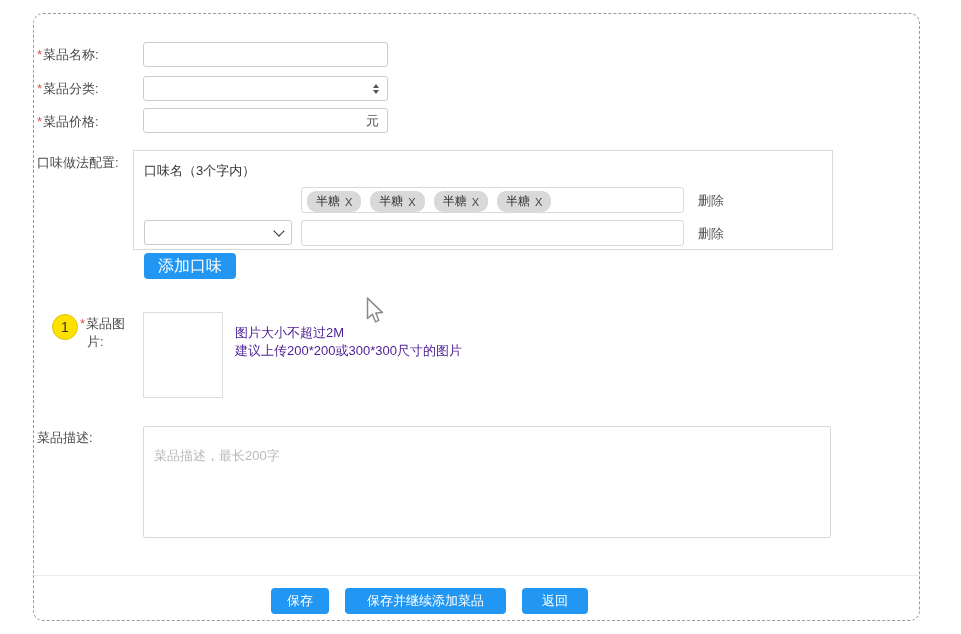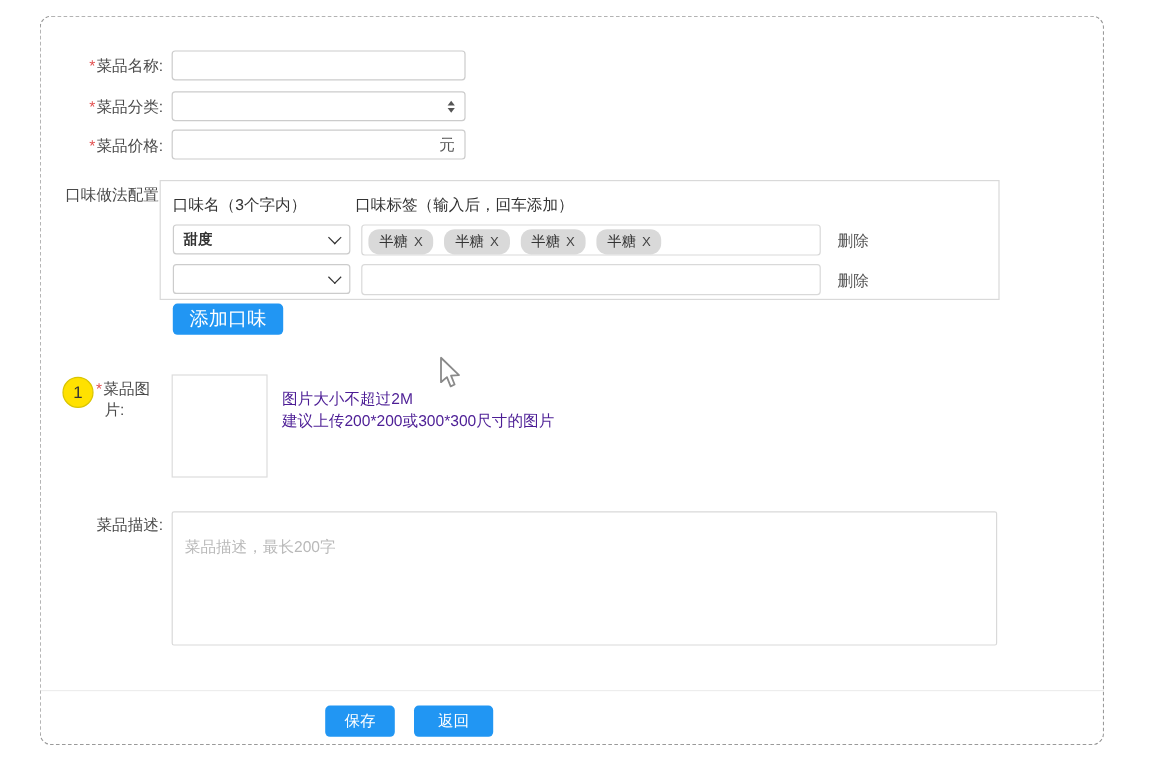--- a/index.html
+++ b/index.html
@@ -3,21 +3,21 @@
 <meta charset="utf-8">
 <style>
   * { margin:0; padding:0; box-sizing:border-box; }
   html,body { width:961px; height:634px; background:#fff; overflow:hidden; }
   body { font-family:"Liberation Sans","DejaVu Sans",sans-serif; font-size:13px; color:#444; position:relative; }
 
   .page-border { position:absolute; left:33px; top:13px; width:887px; height:608px;
                  border:1px dashed #9a9a9a; border-radius:10px; }
 
   
-  .row-label { position:absolute; left:16px; width:120px; text-align:right; color:#4a4a4a; line-height:16px; }
+  .row-label { position:absolute; left:37px; width:120px; color:#4a4a4a; line-height:16px; }
   .req { color:#e25050; margin-right:1px; }
 
   .text-input { position:absolute; background:#fff; border:1px solid #ccc; border-radius:3px;
                 height:25px; font-size:12px; color:#333; padding:0 8px; outline:none;
                 font-family:"Liberation Sans","DejaVu Sans",sans-serif; }
   .text-input::placeholder { color:#b9b9b9; }
 
   .fakeselect { position:absolute; background:#fff; border:1px solid #ccc; border-radius:3px;
                 height:25px; display:flex; align-items:center; justify-content:space-between;
                 padding:0 8px; font-size:12px; color:#333; cursor:default; }
@@ -100,26 +100,21 @@
   <span></span>
   <span class="unit">元</span>
 </div>
 
 <div class="row-label" style="top:155px;">
   <span>口味做法配置:</span>
 </div>
 
 <div class="flavor-box">
   <div class="hdr" style="left:10px;">口味名（3个字内）</div>
-  <div class="hdr" style="left:162px;">口味标签（输入后，回车添加）</div>
 
-  <div class="fakeselect" style="left:10px; top:36px; width:148px;">
-    <span class="val">甜度</span>
-    <span class="chev"></span>
-  </div>
   <div class="tag-input" style="left:167px; top:36px; width:383px;">
     <span class="tag-pill">
       <span>半糖</span>
       <span class="tag-x">X</span>
     </span>
     <span class="tag-pill">
       <span>半糖</span>
       <span class="tag-x">X</span>
     </span>
     <span class="tag-pill">
@@ -156,18 +151,19 @@
 
 <div class="row-label" style="top:430px;">
   <span>菜品描述:</span>
 </div>
 <textarea class="desc" placeholder="菜品描述，最长200字" style=""></textarea>
 
 <div class="divider"></div>
 
 <div class="actions">
   <button class="btn-blue">保存</button>
+  <button class="btn-blue" style="padding:0 22px;">保存并继续添加菜品</button>
   <button class="btn-blue" style="padding:0 20px;">返回</button>
 </div>
 
 <svg class="cursor" viewBox="0 0 24 28">
   <path d="M5 2 L5 21 L9.6 17.1 L12.5 24.2 L15.6 22.8 L12.8 15.9 L19 15.5 Z" fill="#ffffff" stroke="#8a8a8a" stroke-width="1.4" stroke-linejoin="round"></path>
 </svg>
 
 </body></html>

